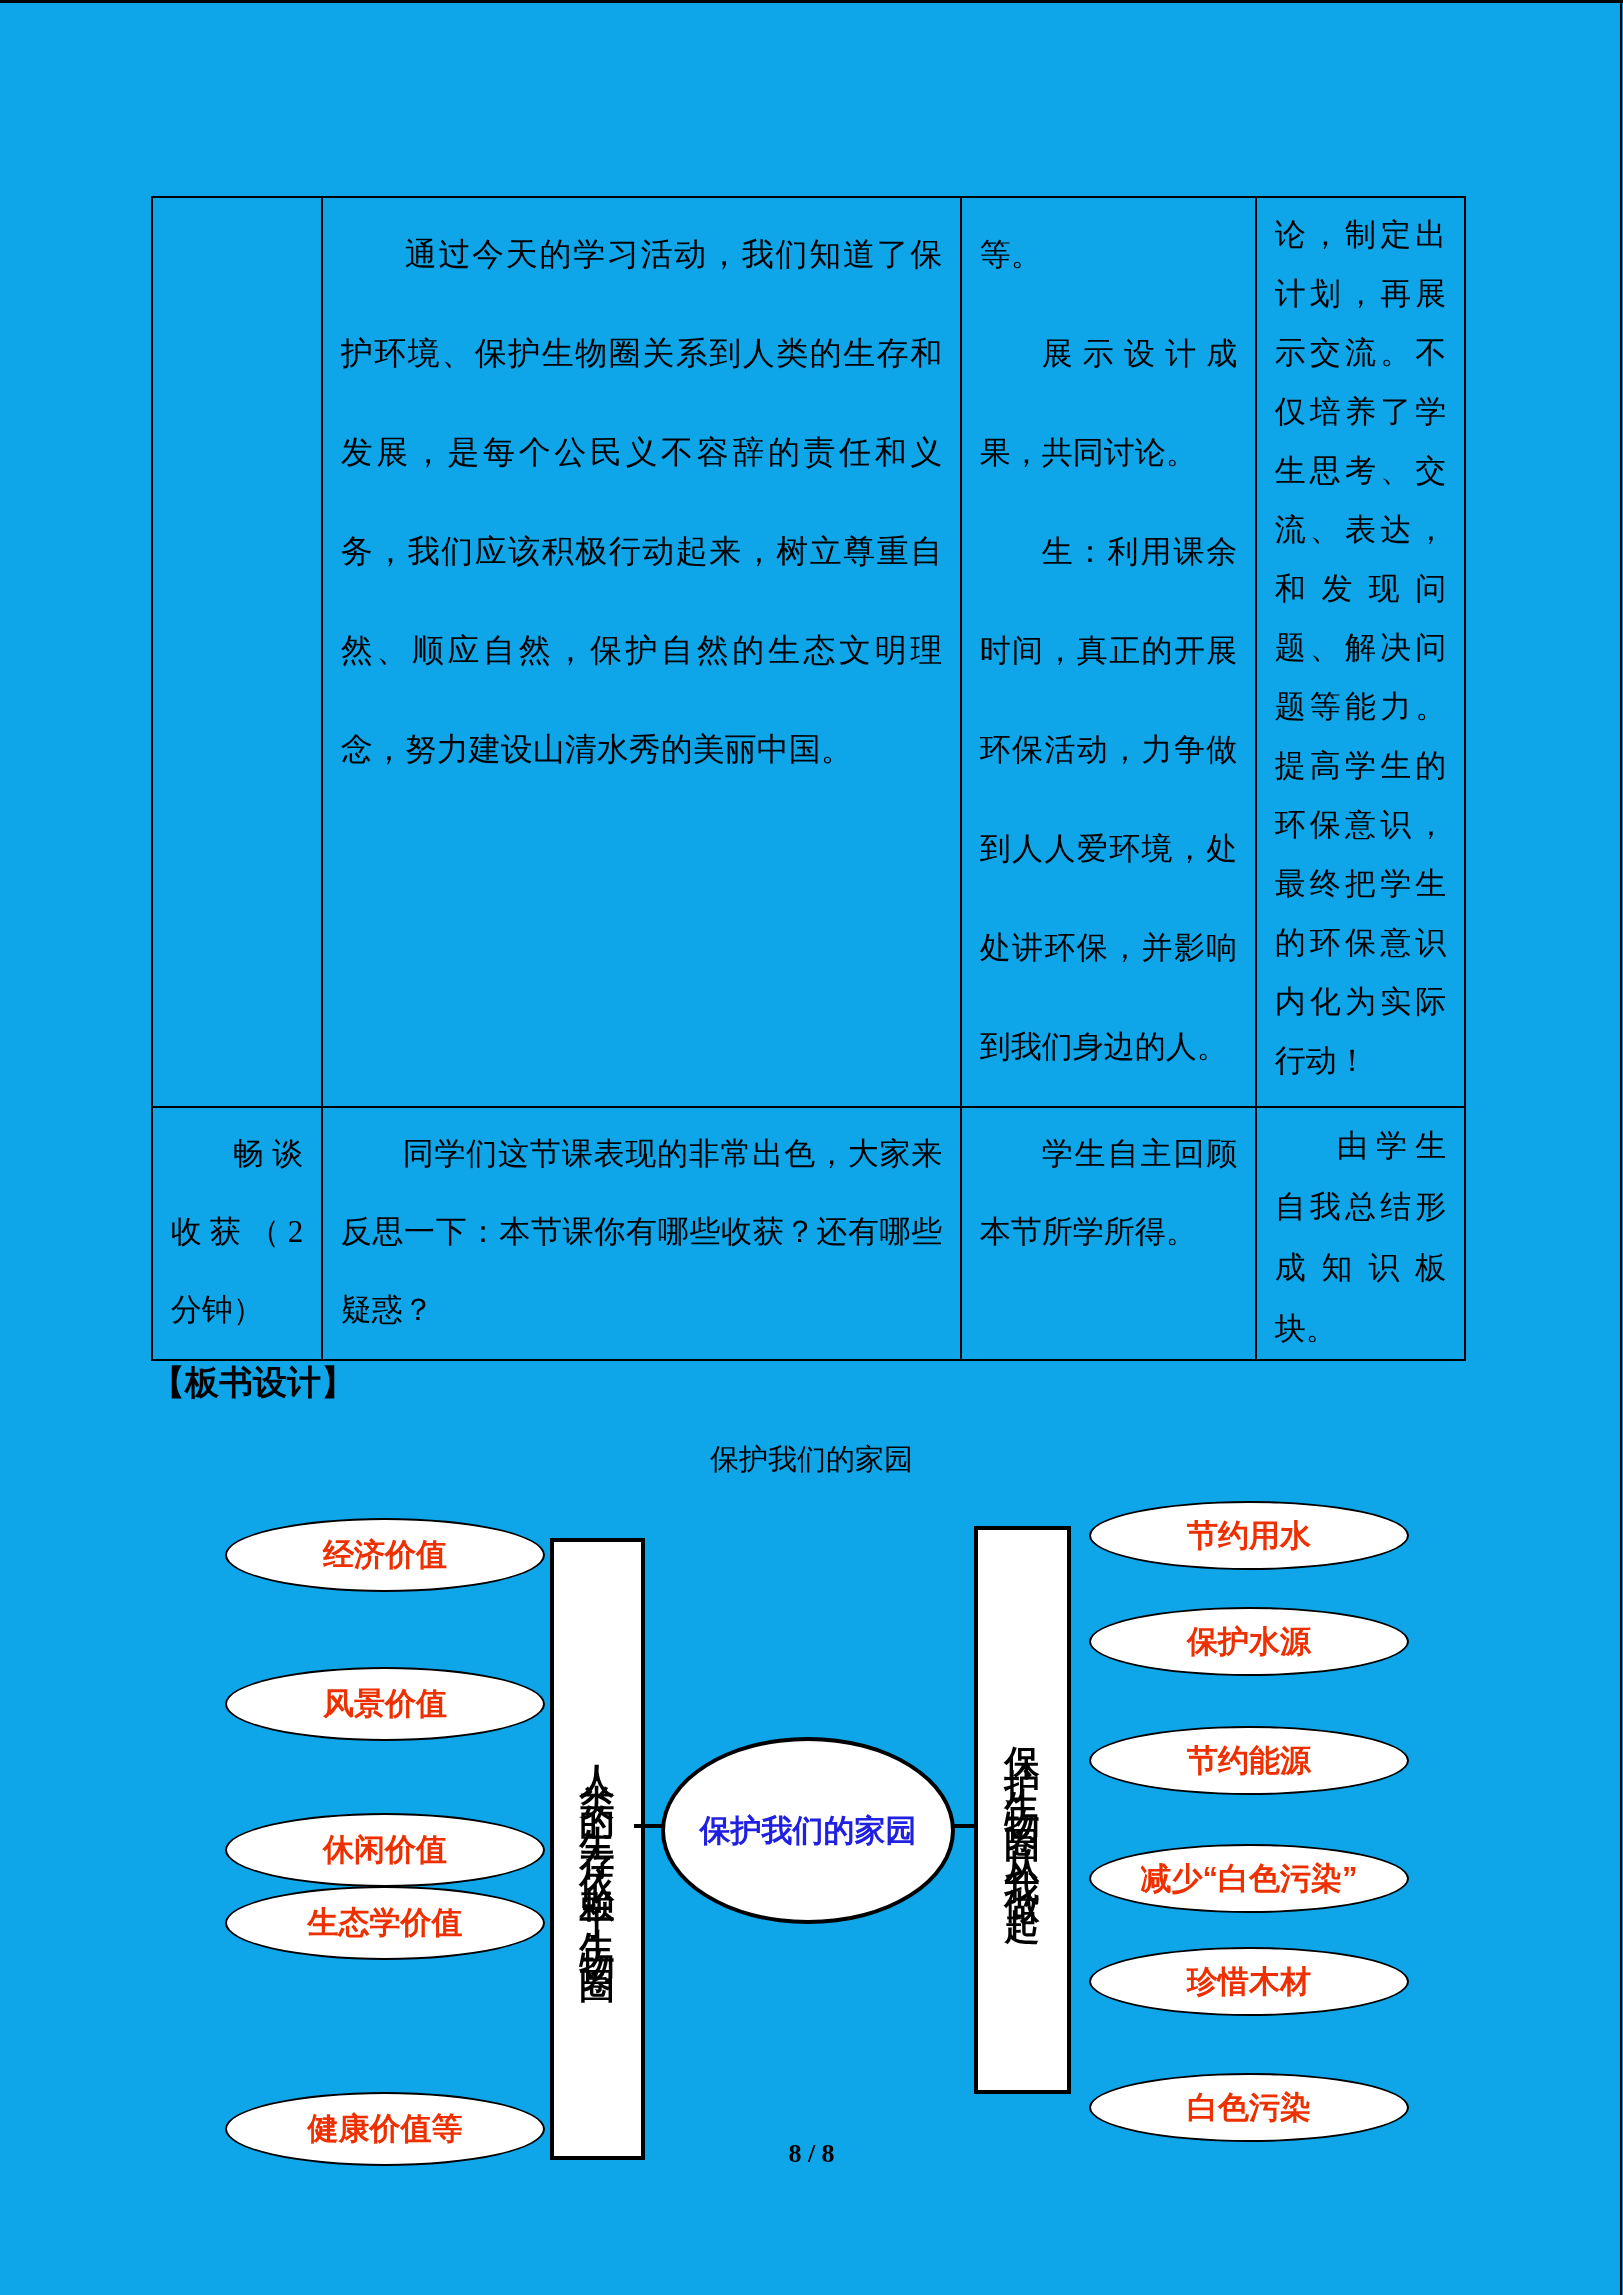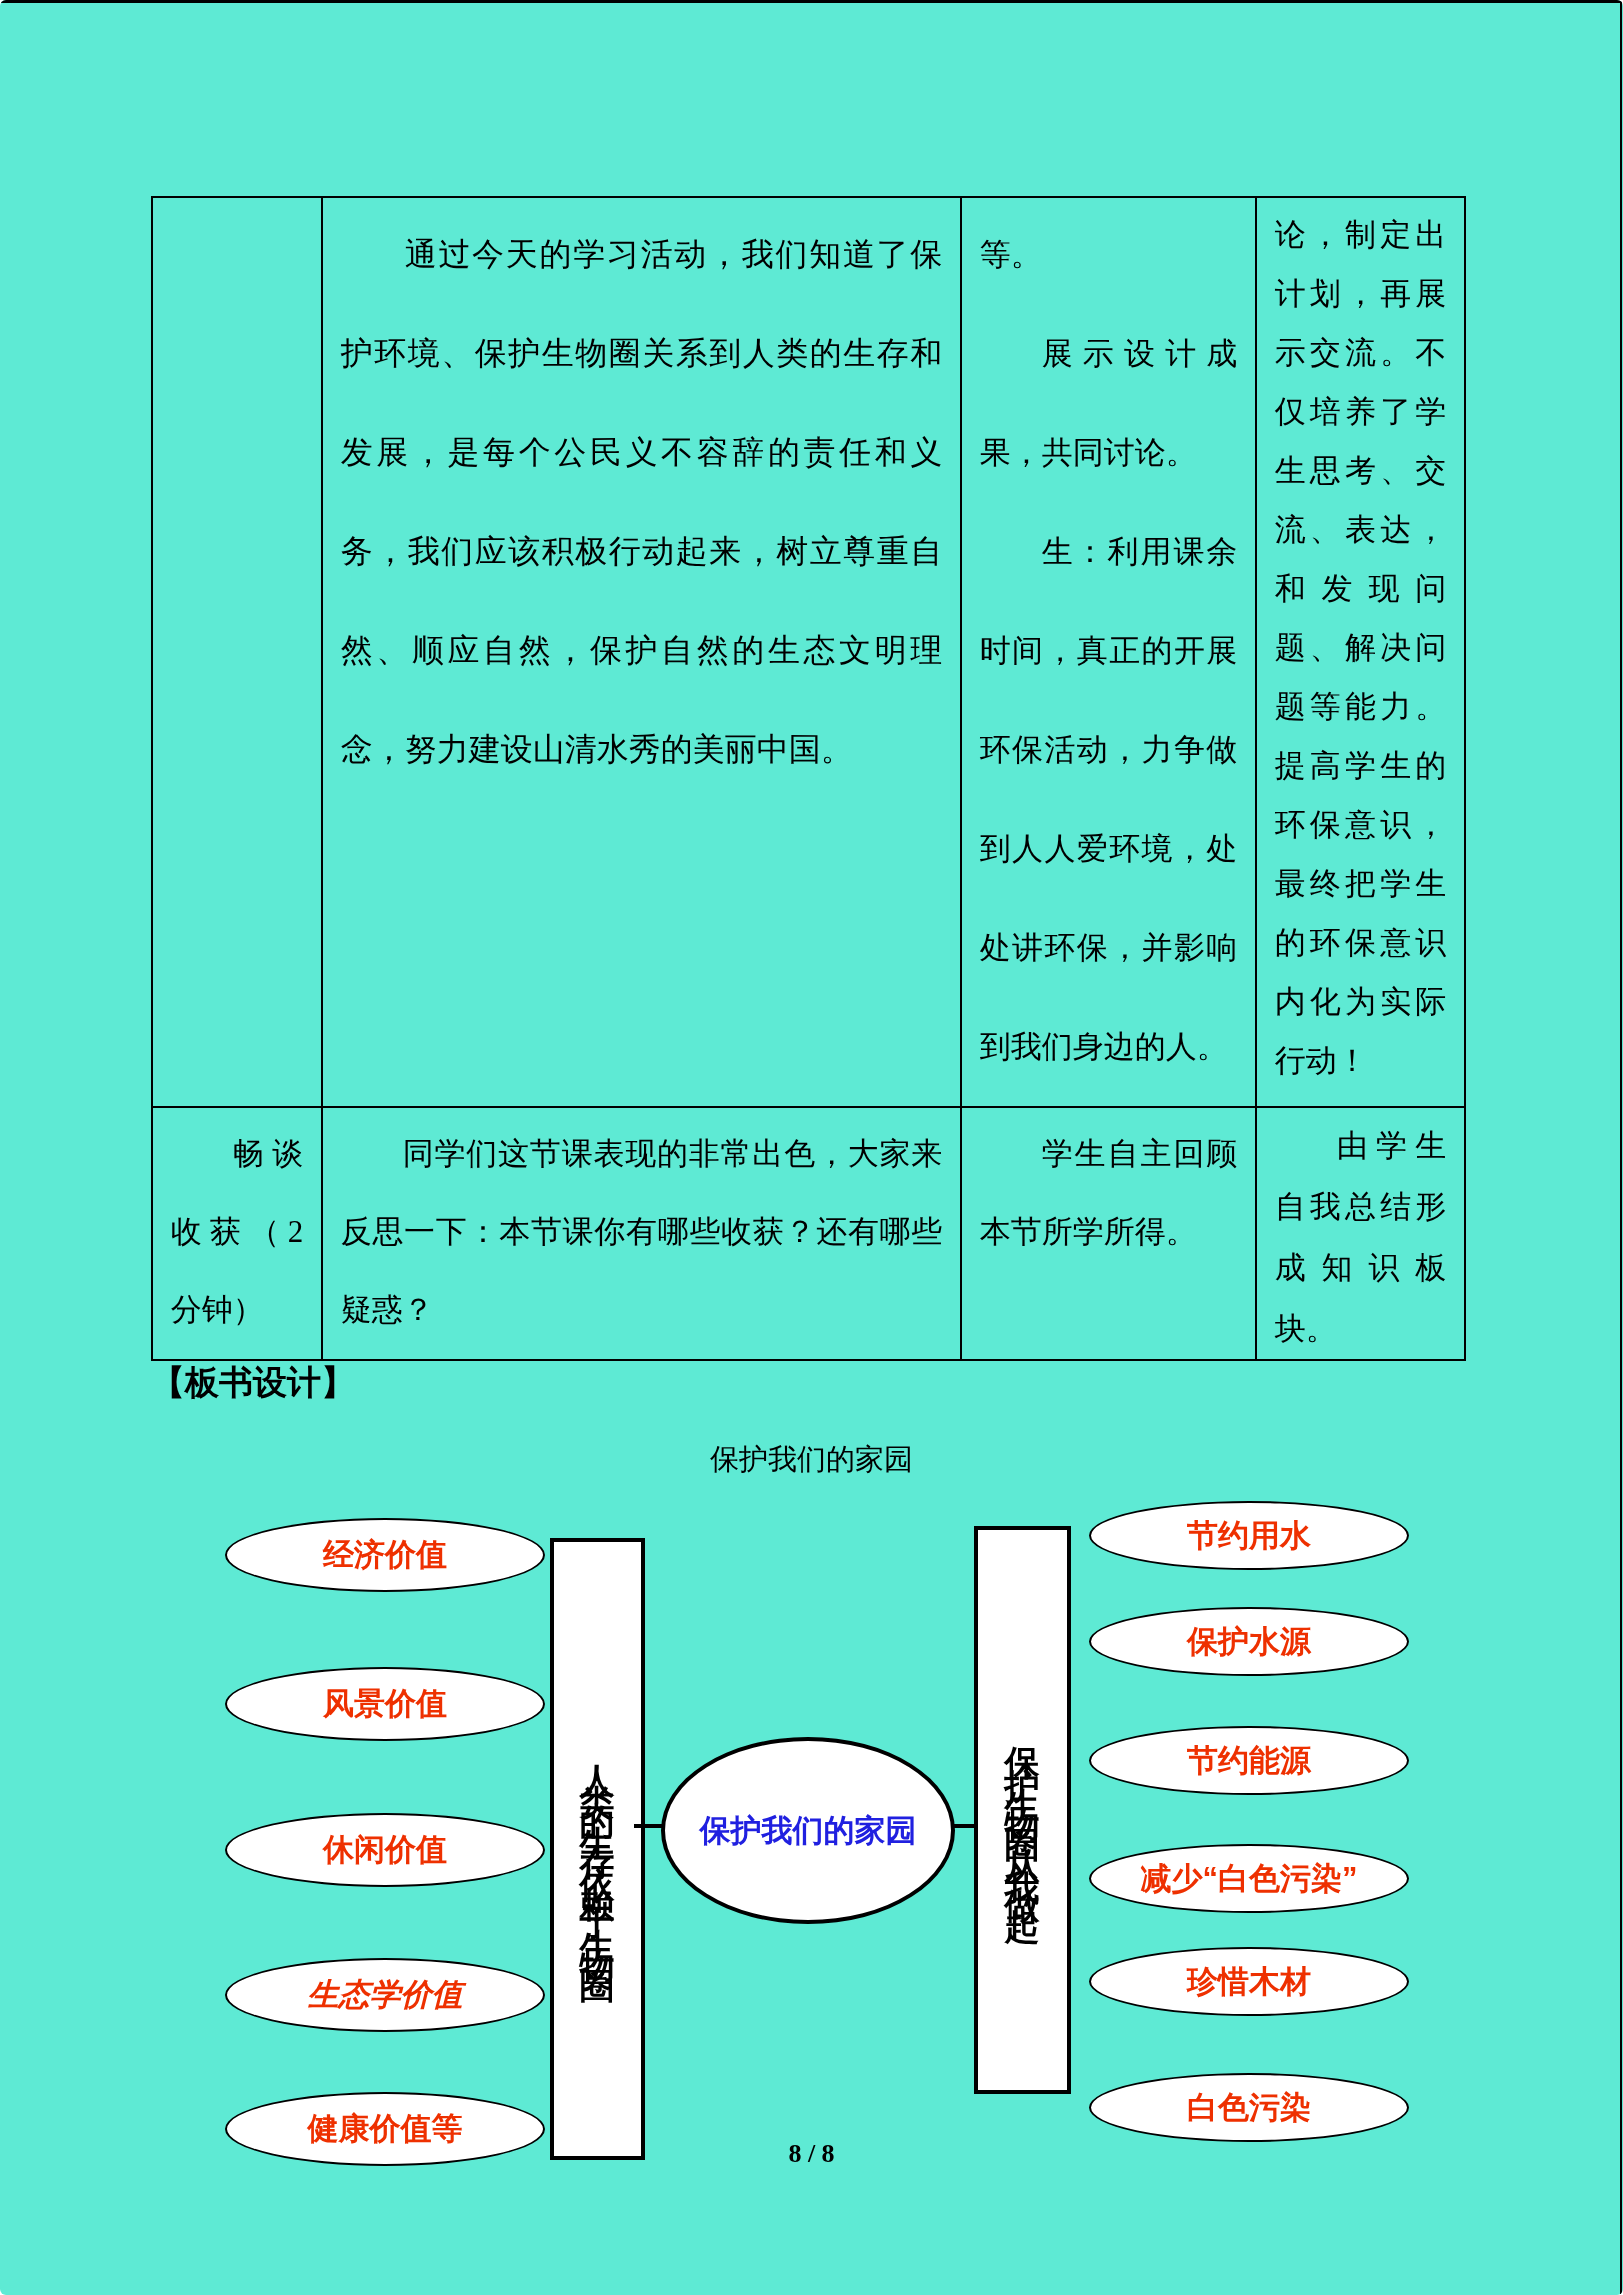--- a/index.html
+++ b/index.html
@@ -1,23 +1,22 @@
 <!DOCTYPE html>
 <html style="font-size:11px"><head>
 <meta charset="utf-8">
 <style>
   html,body{margin:0;padding:0;background:#fff;}
   .page{
     position:relative;
     width:1623px;height:2295px;
-    background:#5eead4;
+    background:#0ea5e9;
     font-family:"Liberation Serif","DejaVu Serif",serif;
     color:#000;
     overflow:hidden;
-    border-radius:6px;
   }
   .top-edge{position:absolute;left:0;top:0;width:1623px;height:3.4px;background:#000;}
   .right-edge{position:absolute;right:0.7px;top:0;width:2.7px;height:2295px;background:#000;}
 
   
   table.lesson-table{
     position:absolute;left:151px;top:196px;
     width:1314px;
     border-collapse:collapse;
     table-layout:fixed;
@@ -136,21 +135,21 @@
 
   <div class="ellipse red" style="left:225px;top:1518px;width:316px;height:70px;">
       <span>经济价值</span>
     </div>
   <div class="ellipse red" style="left:225px;top:1667px;width:316px;height:70px;">
       <span>风景价值</span>
     </div>
   <div class="ellipse red" style="left:225px;top:1813px;width:316px;height:70px;">
       <span>休闲价值</span>
     </div>
-  <div class="ellipse red" style="left:225px;top:1958px;width:316px;height:70px;font-style:italic;">
+  <div class="ellipse red" style="left:225px;top:1886px;width:316px;height:70px;">
       <span>生态学价值</span>
     </div>
   <div class="ellipse red" style="left:225px;top:2092px;width:316px;height:70px;">
       <span>健康价值等</span>
     </div>
 
   <div class="vrect" style="left:550px;top:1538px;width:87px;height:614px;">
     <span>人类的生存依赖于生物圈</span>
   </div>
 

